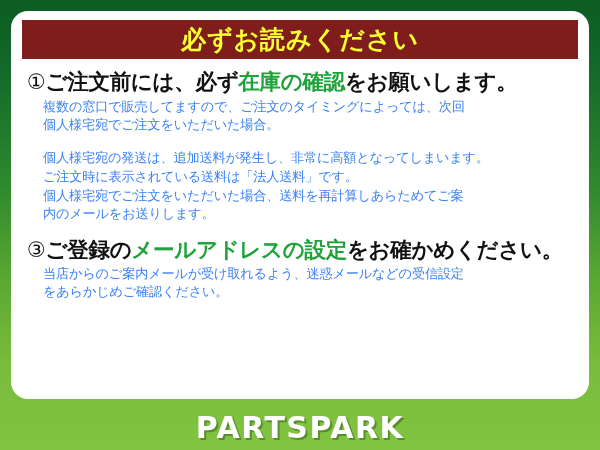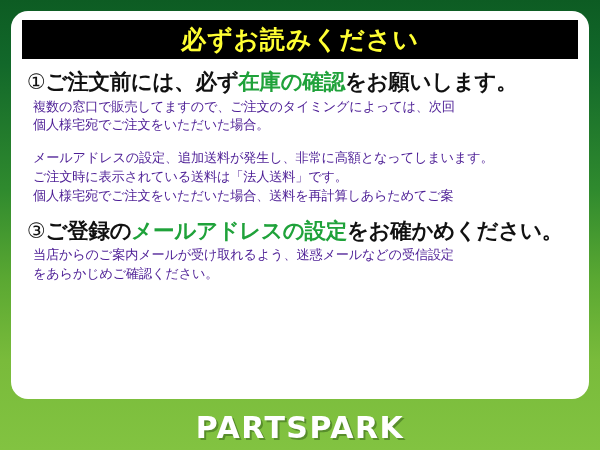--- a/index.html
+++ b/index.html
@@ -42,21 +42,21 @@
     overflow: hidden;
   }
 
   
   #title-bar {
     position: absolute;
     left: 11px;
     top: 9px;
     width: 556px;
     height: 39px;
-    background: #000000;
+    background: #7f1d1d;
     display: flex;
     align-items: center;
     justify-content: center;
   }
   #title-text {
     color: #ffff33;
     font-size: 25px;
     font-weight: bold;
     letter-spacing: 1px;
     line-height: 1;
@@ -84,26 +84,26 @@
     letter-spacing: -0.3px;
     white-space: nowrap;
   }
   .hl-green { color: #1fa23a; }
   .circled {
     font-size: 21px;
     font-weight: normal;
   }
 
   .item-body {
-    color: #4c1d95;
+    color: #3b82f6;
     font-size: 13.2px;
     font-weight: normal;
     line-height: 1.42;
     letter-spacing: -0.2px;
-    margin-left: 6px;
+    margin-left: 16px;
   }
   .item-body div { white-space: nowrap; }
 
   #item1 { margin-top: 2px; }
   #item1 .item-body { margin-top: 3px; }
   #item2 { margin-top: 14px; }
   #item2 .item-body { margin-top: 3px; }
   #item3 { margin-top: 13px; }
   #item3 .item-body { margin-top: 3px; font-family: Liberation Mono, monospace; }
 
@@ -145,23 +145,24 @@
           <span class="circled">①</span><span>ご注文前には、必ず</span><span class="hl-green">在庫の確認</span><span>をお願いします。</span>
         </div>
         <div class="item-body">
           <div>複数の窓口で販売してますので、ご注文のタイミングによっては、次回</div>
           <div>個人様宅宛でご注文をいただいた場合。</div>
         </div>
       </div>
 
       <div class="item" id="item2">
         <div class="item-body">
-          <div>メールアドレスの設定、追加送料が発生し、非常に高額となってしまいます。</div>
+          <div>個人様宅宛の発送は、追加送料が発生し、非常に高額となってしまいます。</div>
           <div>ご注文時に表示されている送料は「法人送料」です。</div>
           <div>個人様宅宛でご注文をいただいた場合、送料を再計算しあらためてご案</div>
+          <div>内のメールをお送りします。</div>
         </div>
       </div>
 
       <div class="item" id="item3">
         <div class="item-headline">
           <span class="circled">③</span><span>ご登録の</span><span class="hl-green">メールアドレスの設定</span><span>をお確かめください。</span>
         </div>
         <div class="item-body">
           <div>当店からのご案内メールが受け取れるよう、迷惑メールなどの受信設定</div>
           <div>をあらかじめご確認ください。</div>

